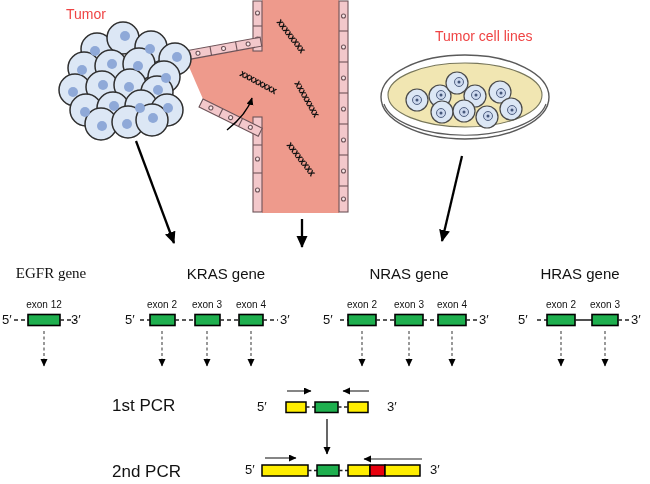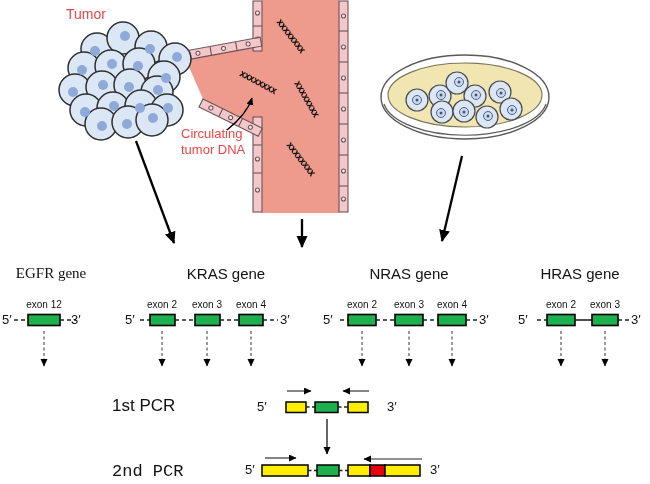--- a/index.html
+++ b/index.html
@@ -250,24 +250,21 @@
     </g>
   </g>
 </svg>
 
 <div class="dna" style="left:271px;top:30px;transform:rotate(52deg);">xxxxxxxx</div>
 <div class="dna" style="left:238px;top:76px;transform:rotate(28deg);">xxxxxxxx</div>
 <div class="dna" style="left:287px;top:93px;transform:rotate(60deg);">xxxxxxxx</div>
 <div class="dna" style="left:281px;top:153px;transform:rotate(52deg);">xxxxxxxx</div>
 
 <div class="lbl lbl-14" style="left:66px;top:6px;">Tumor</div>
-<div class="lbl lbl-13" style="left:181px;top:126px;">
-  <span style="display:block;">Circulating</span>
-  <span style="display:block;">tumor DNA</span>
-</div>
+<div class="lbl lbl-14" style="left:435px;top:28px;">Tumor cell lines</div>
 
 <div class="gene-title" style="left:51px;font-family:Liberation Serif, serif;">EGFR gene</div>
 <div class="gene-title" style="left:212px;margin-left:14px;">KRAS gene</div>
 <div class="gene-title" style="left:580px;">HRAS gene</div>
 <div class="gene-title" style="left:409px;">NRAS gene</div>
 
 <div class="exon-lbl" style="left:44px;">exon 12</div>
 <div class="exon-lbl" style="left:162px;">exon 2</div>
 <div class="exon-lbl" style="left:207px;">exon 3</div>
 <div class="exon-lbl" style="left:251px;">exon 4</div>
@@ -280,19 +277,19 @@
 <div class="prime" style="left:2px;top:312px;">5′</div>
 <div class="prime" style="left:71px;top:312px;">3′</div>
 <div class="prime" style="left:125px;top:312px;">5′</div>
 <div class="prime" style="left:280px;top:312px;">3′</div>
 <div class="prime" style="left:323px;top:312px;">5′</div>
 <div class="prime" style="left:479px;top:312px;">3′</div>
 <div class="prime" style="left:518px;top:312px;">5′</div>
 <div class="prime" style="left:631px;top:312px;">3′</div>
 
 <div class="pcr-lbl" style="top:396px;">1st PCR</div>
-<div class="pcr-lbl" style="top:462px;font-family:Liberation Mono, monospace;">2nd PCR</div>
+<div class="pcr-lbl" style="top:462px;">2nd PCR</div>
 <div class="prime" style="left:257px;top:399px;">5′</div>
 <div class="prime" style="left:387px;top:399px;">3′</div>
 <div class="prime" style="left:245px;top:462px;">5′</div>
 <div class="prime" style="left:430px;top:462px;">3′</div>
 
 </div>
 
 </body></html>

